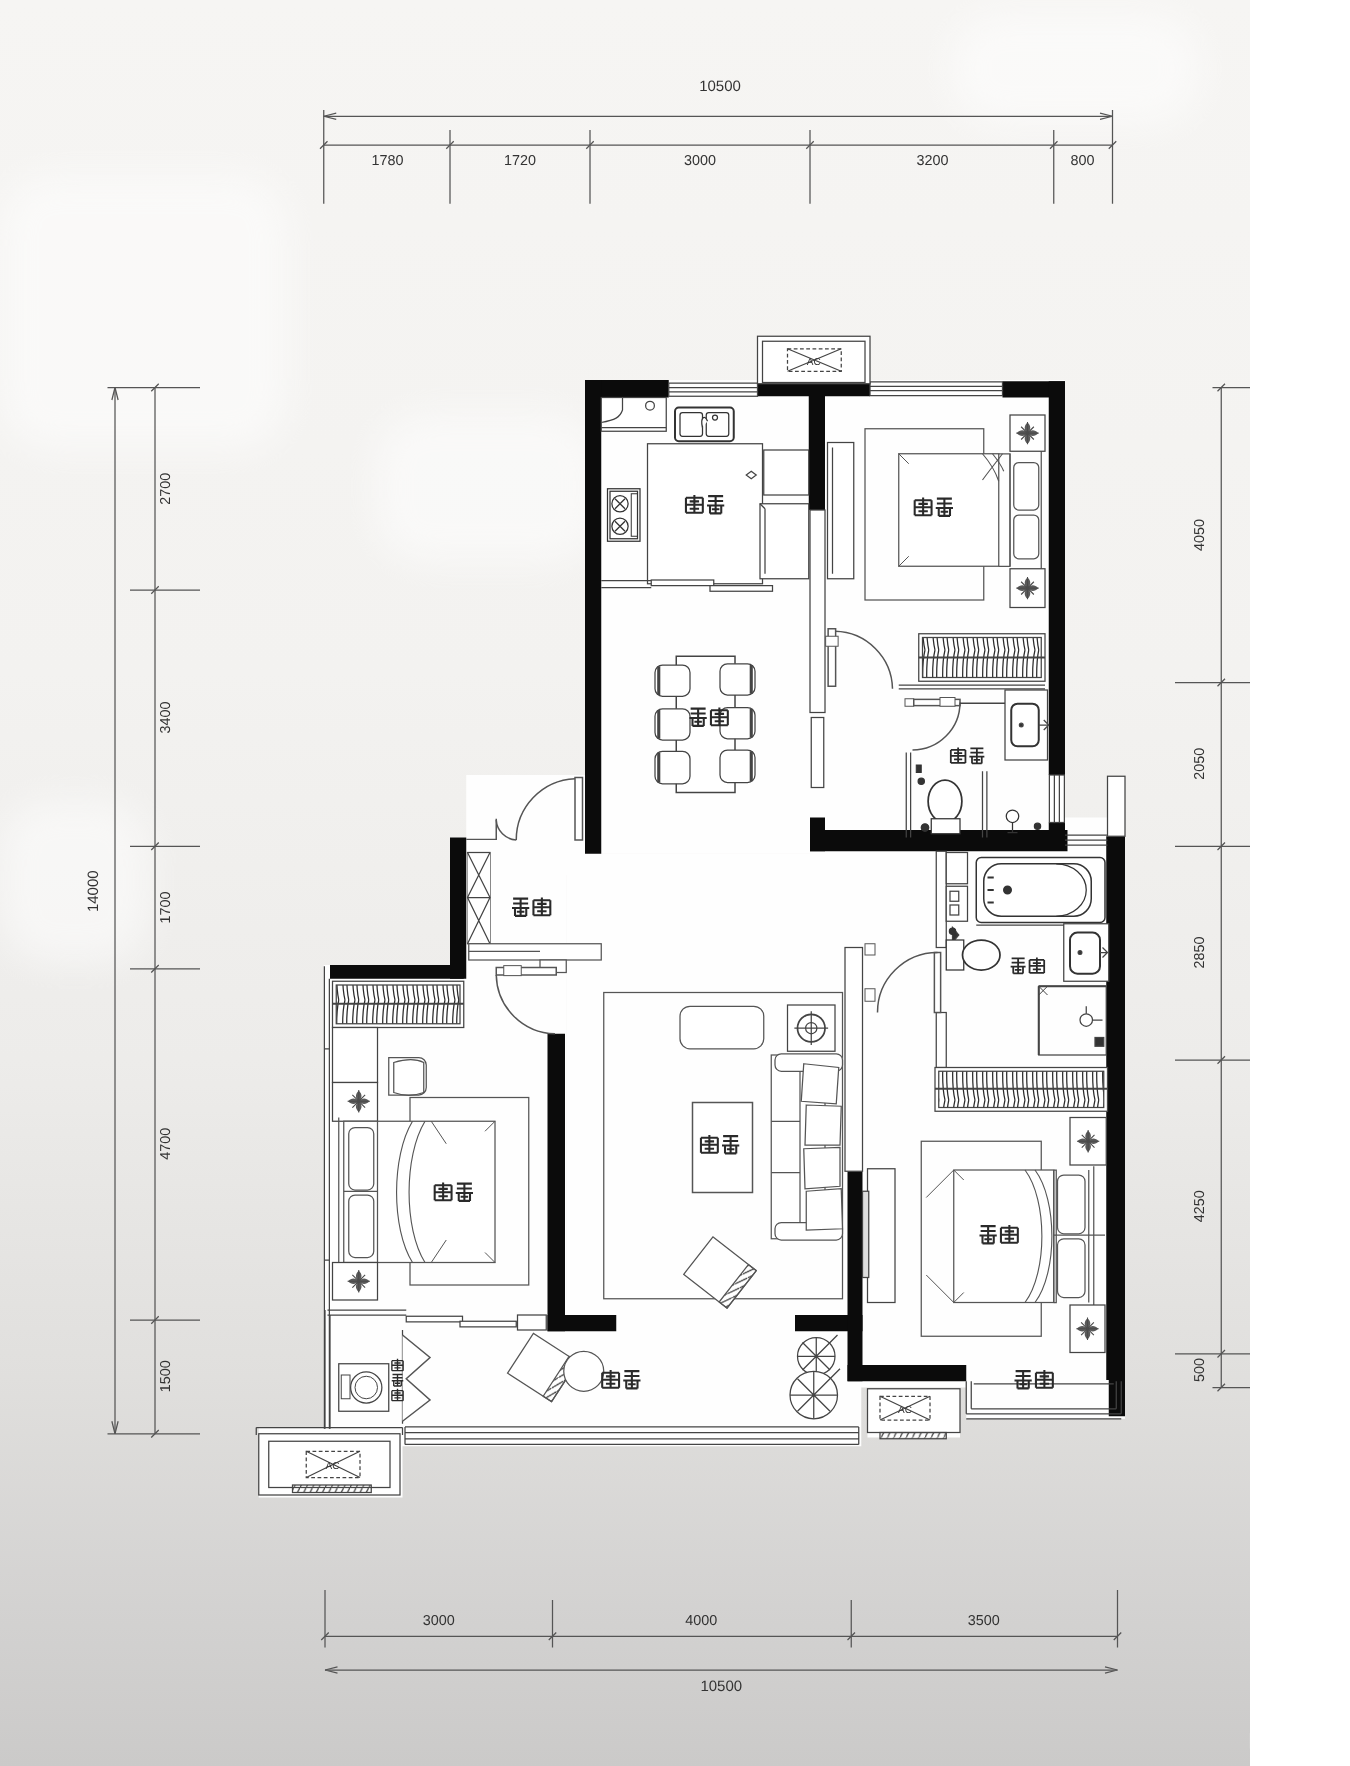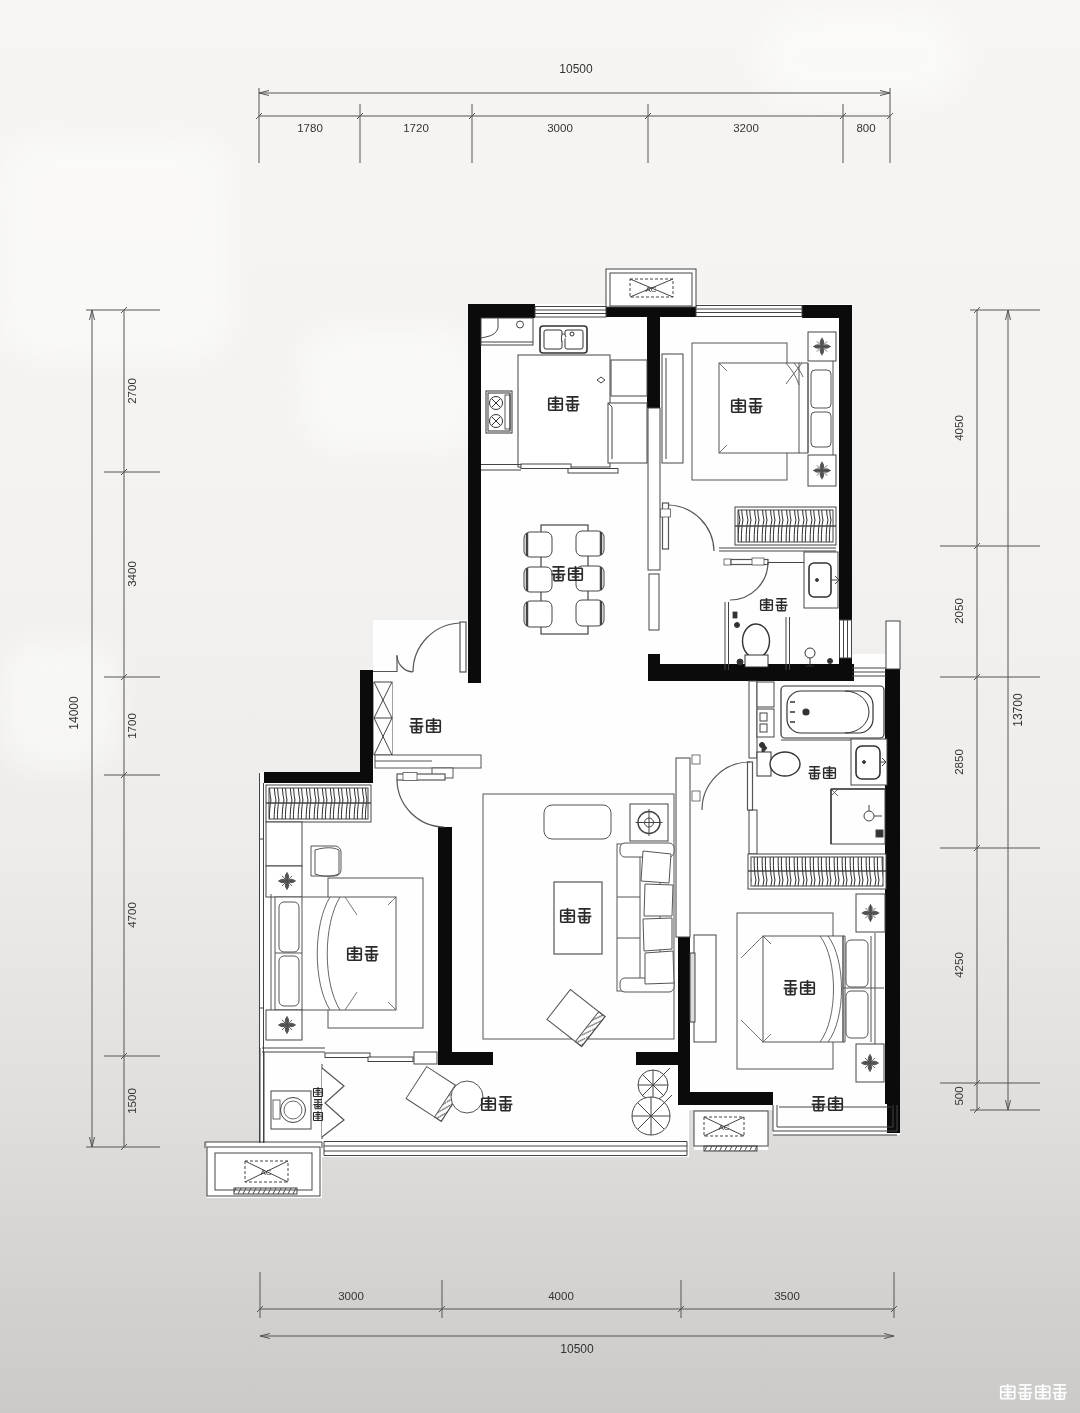--- a/index.html
+++ b/index.html
@@ -1,16 +1,16 @@
 <!DOCTYPE html>
 <html><head>
 <meta charset="utf-8">
 <style>
 html,body{margin:0;padding:0;}
-.page{position:relative;width:1080px;height:1413px;overflow:hidden;
+.page{position:relative;width:1000px;height:1413px;overflow:hidden;
  background:linear-gradient(180deg,#f6f5f3 0%,#f3f2f0 38%,#edecea 60%,#e0dfdd 78%,#d2d1d0 92%,#cbcac9 100%);
  font-family:"Liberation Sans", sans-serif;}
 svg{position:absolute;left:0;top:0;}
 </style>
 </head>
 <body>
 <div class="page">
 <svg width="1080" height="1413" viewBox="0 0 1080 1413">
 <defs>
         <filter id="blur18">

